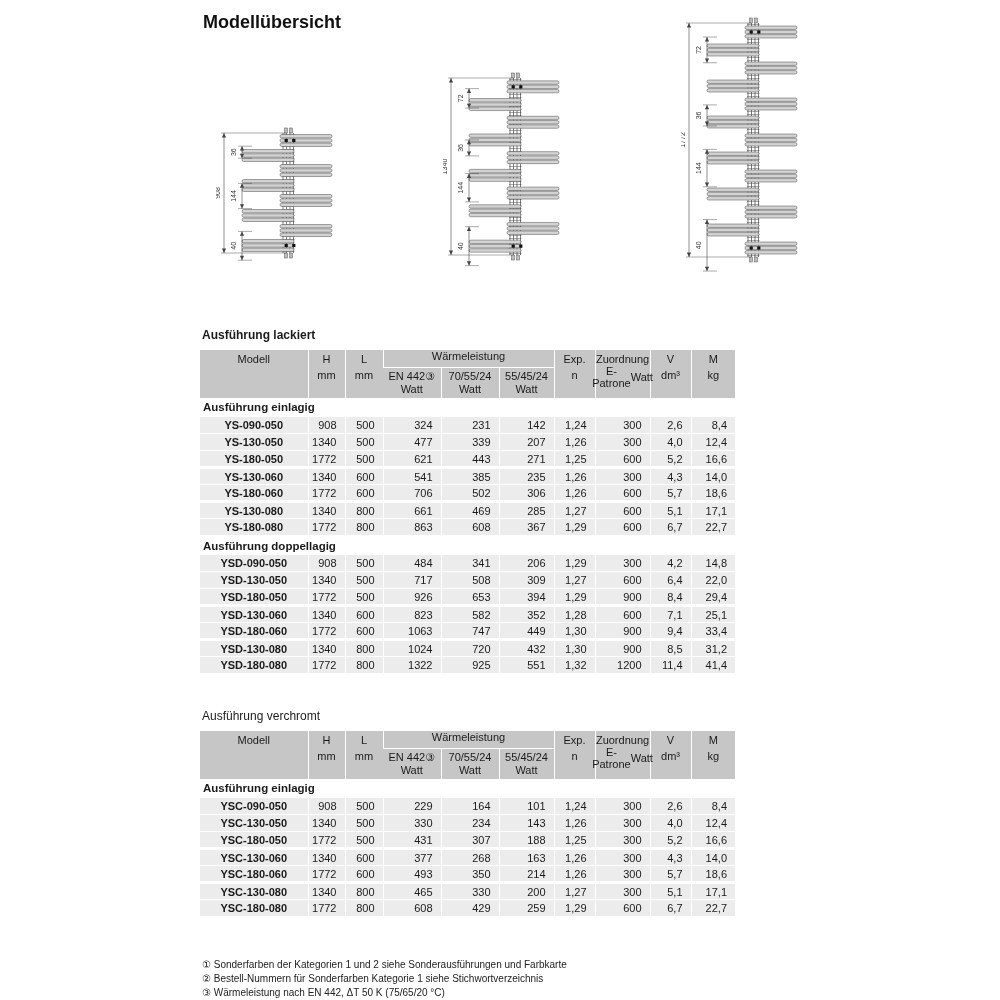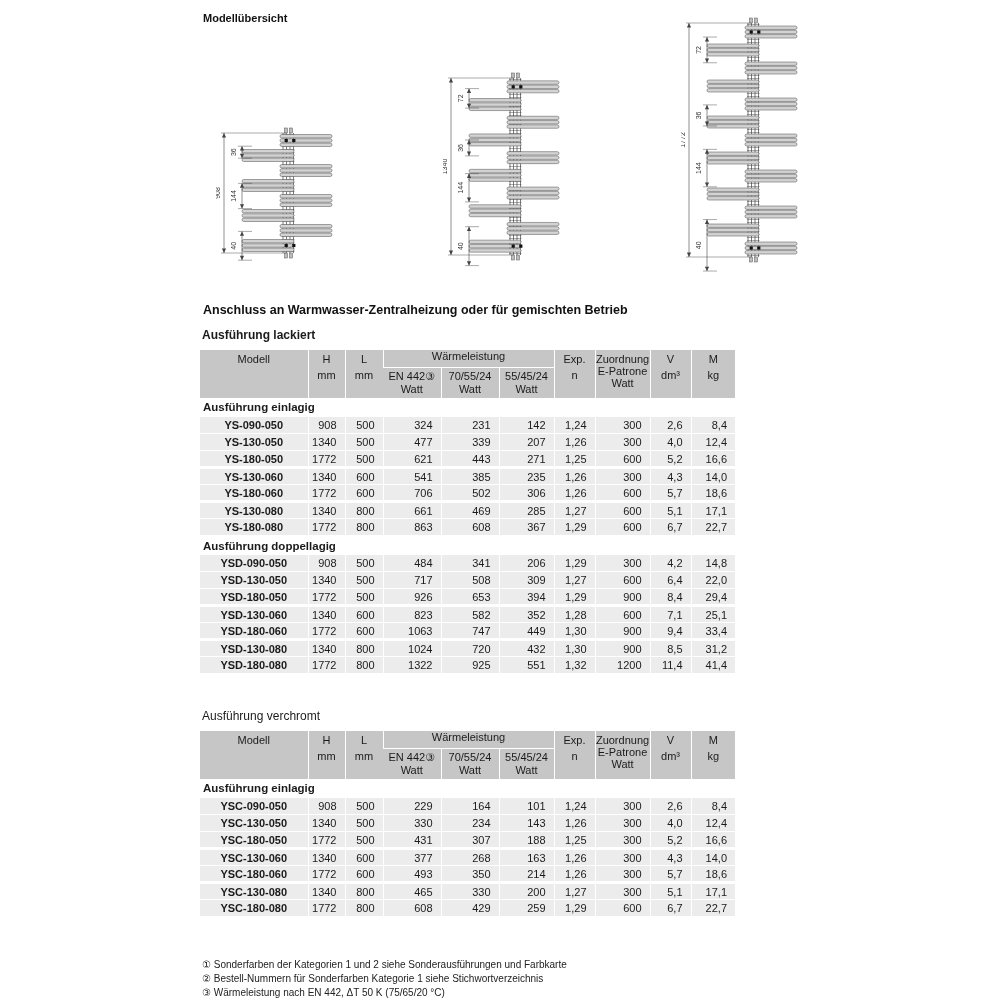--- a/index.html
+++ b/index.html
@@ -6,37 +6,37 @@
     --header-bg:#c6c6c6;
     --row-bg:#ececec;
     --ink:#1b1b1b;
   }
   html,body{margin:0;padding:0;background:#fff;}
   #page{
     position:relative;width:1000px;height:1000px;background:#fff;overflow:hidden;
     font-family:"Liberation Sans", sans-serif;color:var(--ink);
   }
   .abs{position:absolute;}
-  .doc-title{left:203px;top:12px;font-size:11px;font-weight:bold;color:#111;}
+  .doc-title{left:203px;top:12px;font-size:18px;font-weight:bold;color:#111;}
   .section-heading{left:203px;top:303px;font-size:12.5px;font-weight:bold;color:#111;}
   .table-title{font-size:12px;color:#1b1b1b;}
   .tt1{left:202px;top:328px;font-weight:bold;}
   .tt2{left:202px;top:709px;}
   .tbl-wrap1{left:200px;top:350px;}
   .tbl-wrap2{left:200px;top:731px;}
 
   table.spec-table{border-collapse:collapse;table-layout:fixed;width:535px;font-size:11px;color:var(--ink);}
   table.spec-table th{background:var(--header-bg);font-weight:normal;padding:0;vertical-align:top;}
   table.spec-table th + th{border-left:1px solid #fff;}
   table.spec-table thead tr.hr1{height:17px;}
   table.spec-table thead tr.hr2{height:30px;}
   th .stack{display:flex;flex-direction:column;justify-content:space-between;align-items:center;
     box-sizing:border-box;padding:3px 1px 9px;height:40px;}
   th .stack.sub{height:30px;padding:2px 1px 3px;}
-  th .stack .multi{display:flex;flex-direction:column;align-items:center;line-height:12px;}
+  th .stack .multi{display:flex;flex-direction:row;align-items:center;line-height:12px;}
   th.group-th{border-bottom:1px solid #fff;padding-top:3px;}
   tbody td{background:var(--row-bg);height:17px;padding:0 8px 0 0;text-align:right;
     border-bottom:1px solid #fff;box-sizing:border-box;}
   tbody td + td{border-left:1px solid #fff;}
   tbody tr.gap td{border-bottom:3px solid #fff;}
   td.model-cell{text-align:center;font-weight:bold;padding:0;}
   tr.section-row td{background:#fff;text-align:left;font-weight:bold;font-size:11.5px;
     padding:2px 0 1px 3px;height:19px;border-left:none;margin-top:28px;}
   .footnotes{left:202px;top:958px;font-size:10px;line-height:13.8px;color:#222;}
   svg.radiator{position:absolute;}
@@ -438,21 +438,20 @@
       <line x1="22" y1="163.79999999999998" x2="36" y2="163.79999999999998" stroke="#444" stroke-width="0.45"></line>
       <text x="20" y="145.07999999999998" font-size="7" fill="#333" text-anchor="middle" font-family="&quot;Liberation Sans&quot;, sans-serif" transform="rotate(-90 20 145.07999999999998)">144</text>
       <line x1="26" y1="196.56" x2="26" y2="248.04000000000002" stroke="#444" stroke-width="0.6"></line>
       <polygon points="26,196.56 23.9,200.96 28.1,200.96" fill="#444"></polygon>
       <polygon points="26,248.04000000000002 23.9,243.64000000000001 28.1,243.64000000000001" fill="#444"></polygon>
       <line x1="22" y1="196.56" x2="36" y2="196.56" stroke="#444" stroke-width="0.45"></line>
       <line x1="22" y1="248.04000000000002" x2="36" y2="248.04000000000002" stroke="#444" stroke-width="0.45"></line>
       <text x="20" y="222.3" font-size="7" fill="#333" text-anchor="middle" font-family="&quot;Liberation Sans&quot;, sans-serif" transform="rotate(-90 20 222.3)">40</text>
     </svg>
 
-  <div class="abs section-heading">Anschluss an Warmwasser-Zentralheizung oder für gemischten Betrieb</div>
 
   <div class="abs table-title tt1">Ausführung lackiert</div>
   <div class="abs tbl-wrap1">
       <table class="spec-table">
         <colgroup>
           <col style="width: 108px;">
           <col style="width: 37px;">
           <col style="width: 38px;">
           <col style="width: 58px;">
           <col style="width: 58px;">

